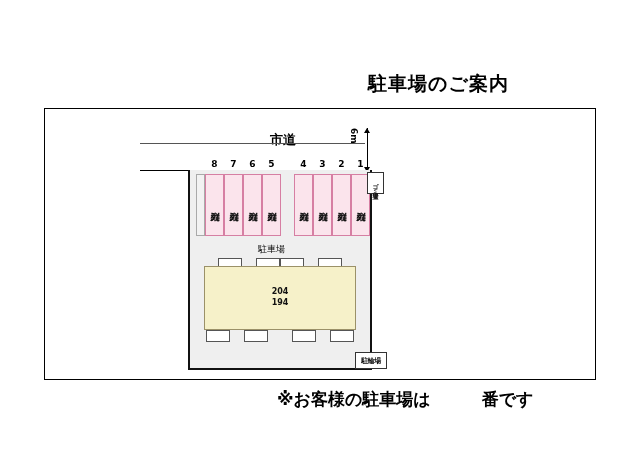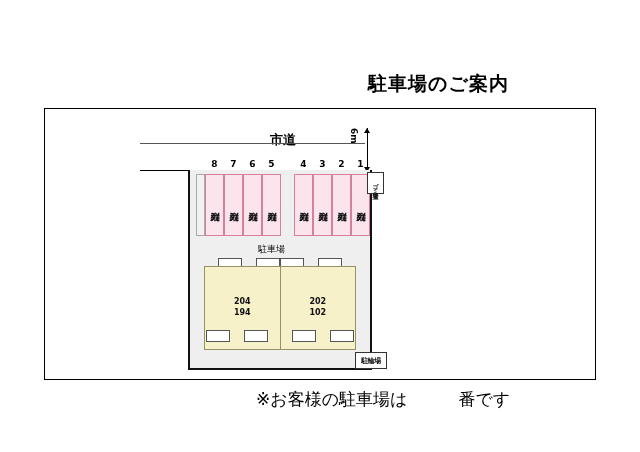--- a/index.html
+++ b/index.html
@@ -220,21 +220,21 @@
     font-weight: 400;
     font-family: "DejaVu Sans", sans-serif;
   }
 
   
   .building {
     position: absolute;
     left: 204px;
     top: 266px;
     width: 152px;
-    height: 84px;
+    height: 64px;
     display: flex;
     border: 1px solid #9b9168;
     box-sizing: border-box;
     background: #f6f1c9;
   }
   .unit {
     flex: 1 1 0;
     border-right: 1px solid #9b9168;
     box-sizing: border-box;
     display: flex;
@@ -300,24 +300,24 @@
     top: 352px;
     width: 32px;
     height: 17px;
     font-size: 7px;
     letter-spacing: -0.5px;
   }
 
   
   .footer {
     position: absolute;
-    left: 256px;
+    left: 277px;
     top: 388px;
     font-size: 17px;
-    font-weight: 400;
+    font-weight: 700;
     font-family: "DejaVu Sans", "Liberation Sans", sans-serif;
     white-space: pre;
   }
 </style>
 </head>
 <body>
 
 <div id="page">
 
 
@@ -383,24 +383,20 @@
   <div class="balcony" style="left:218px; width:24px;"></div>
   <div class="balcony" style="left:256px; width:24px;"></div>
   <div class="balcony" style="left:280px; width:24px;"></div>
   <div class="balcony" style="left:318px; width:24px;"></div>
 
   <div class="building">
     <div class="unit">
       <span class="unit-num">204</span>
       <span class="unit-num">194</span>
     </div>
-    <div class="unit">
-      <span class="unit-num">202</span>
-      <span class="unit-num">102</span>
-    </div>
   </div>
 
   <div class="entrance" style="left:206px; width:24px;"></div>
   <div class="entrance" style="left:244px; width:24px;"></div>
   <div class="entrance" style="left:292px; width:24px;"></div>
   <div class="entrance" style="left:330px; width:24px;"></div>
 
   <div class="tag tag-gomi">ゴミ置場</div>
   <div class="tag tag-bike">駐輪場</div>
 

